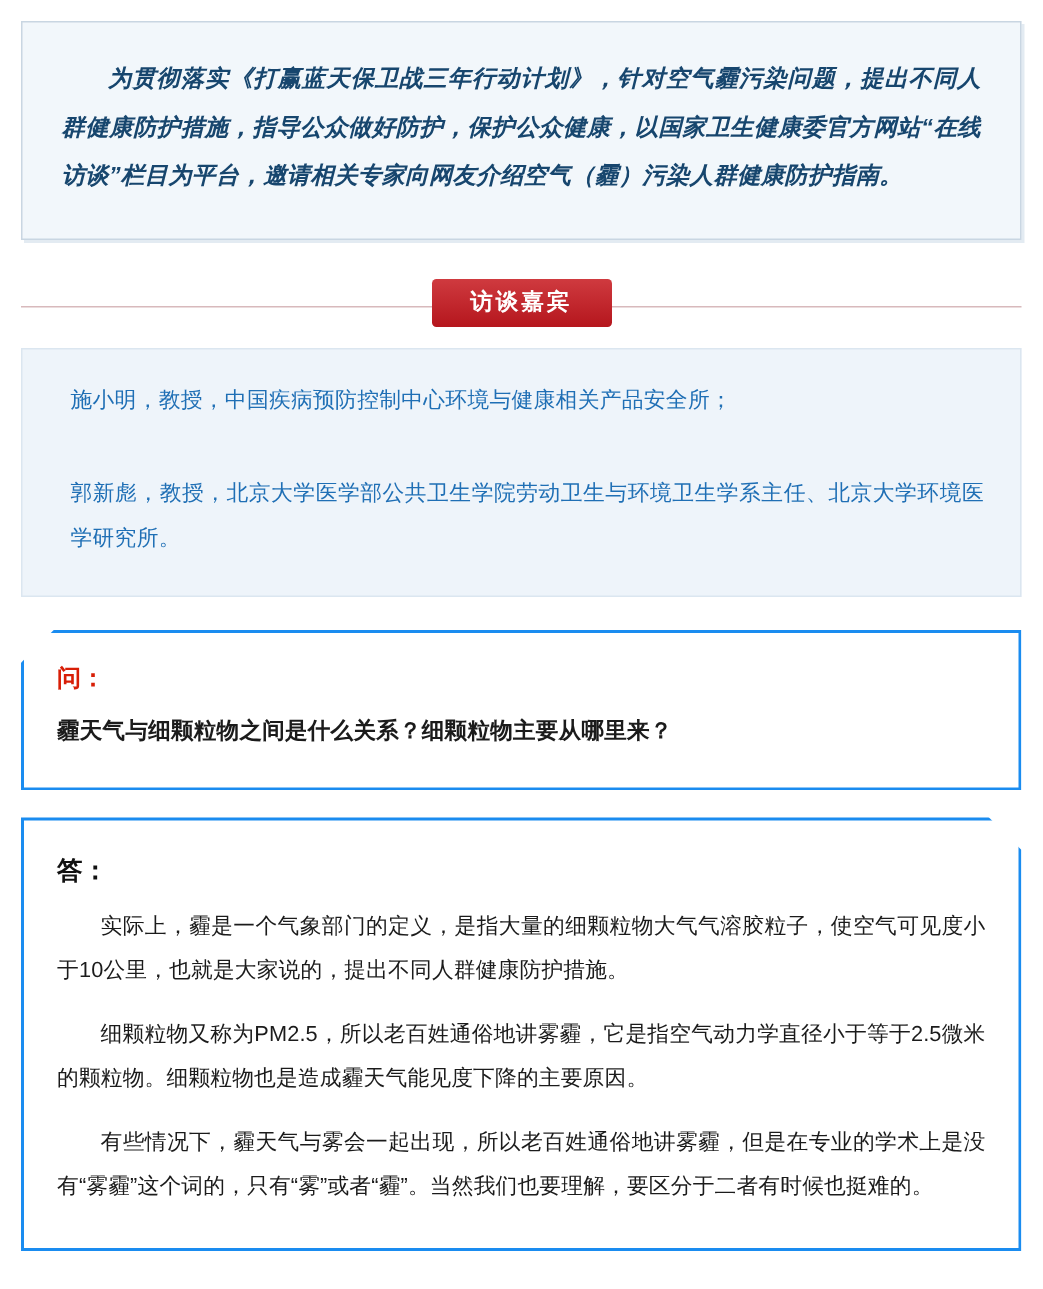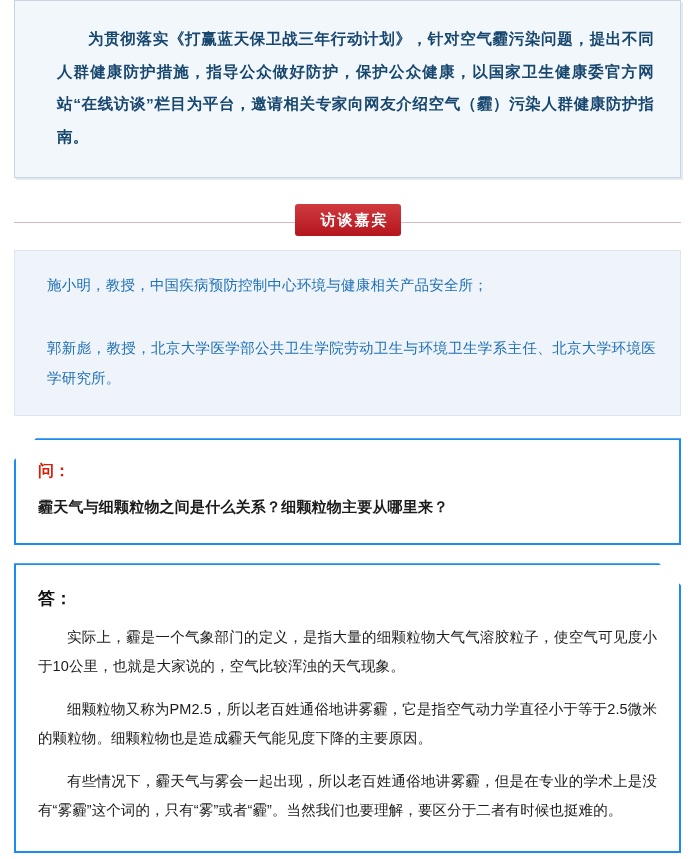--- a/index.html
+++ b/index.html
@@ -16,25 +16,27 @@
   .page {
     position: relative;
     width: 695px;
     min-height: 859px;
     box-sizing: border-box;
     padding: 0 14px;
   }
 
   
   .intro-box {
+    margin-top: 14px;
     border: 1px solid #c9d6e2;
     background: #f2f7fb;
     box-shadow: 2px 2px 0 #e3ebf2;
-    padding: 22px 26px 24px 42px;
+    padding: 22px 26px 24px 26px;
     box-sizing: border-box;
+    font-style: italic;
   }
   .intro-text {
     color: #17466e;
     font-size: 15.5px;
     font-weight: bold;
     line-height: 2.1;
     letter-spacing: 0.3px;
     text-align: justify;
     text-indent: 2em;
     margin: 0;
@@ -61,21 +63,21 @@
     position: absolute;
     left: 50%;
     top: 0;
     transform: translateX(-50%);
     background: #c0272d;
     background: linear-gradient(180deg, #cf3a3f 0%, #b5161d 100%);
     color: #ffffff;
     font-size: 15px;
     font-weight: bold;
     letter-spacing: 2px;
-    padding: 8px 12px 9px 26px;
+    padding: 8px 26px 9px 26px;
     border-radius: 3px;
     line-height: 1;
     white-space: nowrap;
   }
 
   .guest-box {
     margin-top: 10px;
     background: #eef4fa;
     border: 1px solid #dbe6f0;
     padding: 20px 24px 22px 32px;
@@ -173,18 +175,18 @@
     </div>
   </div>
 
   <div class="q-block">
     <p class="q-label">问：</p>
     <p class="q-text">霾天气与细颗粒物之间是什么关系？细颗粒物主要从哪里来？</p>
   </div>
 
   <div class="a-block">
     <p class="a-label">答：</p>
-    <p class="a-para">实际上，霾是一个气象部门的定义，是指大量的细颗粒物大气气溶胶粒子，使空气可见度小于10公里，也就是大家说的，空气比较浑浊的天气现象。</p>
+    <p class="a-para">实际上，霾是一个气象部门的定义，是指大量的细颗粒物大气气溶胶粒子，使空气可见度小于10公里，也就是大家说的，提出不同人群健康防护措施。</p>
     <p class="a-para">细颗粒物又称为PM2.5，所以老百姓通俗地讲雾霾，它是指空气动力学直径小于等于2.5微米的颗粒物。细颗粒物也是造成霾天气能见度下降的主要原因。</p>
     <p class="a-para">有些情况下，霾天气与雾会一起出现，所以老百姓通俗地讲雾霾，但是在专业的学术上是没有“雾霾”这个词的，只有“雾”或者“霾”。当然我们也要理解，要区分于二者有时候也挺难的。</p>
   </div>
 
 </div>
 
 </body></html>

